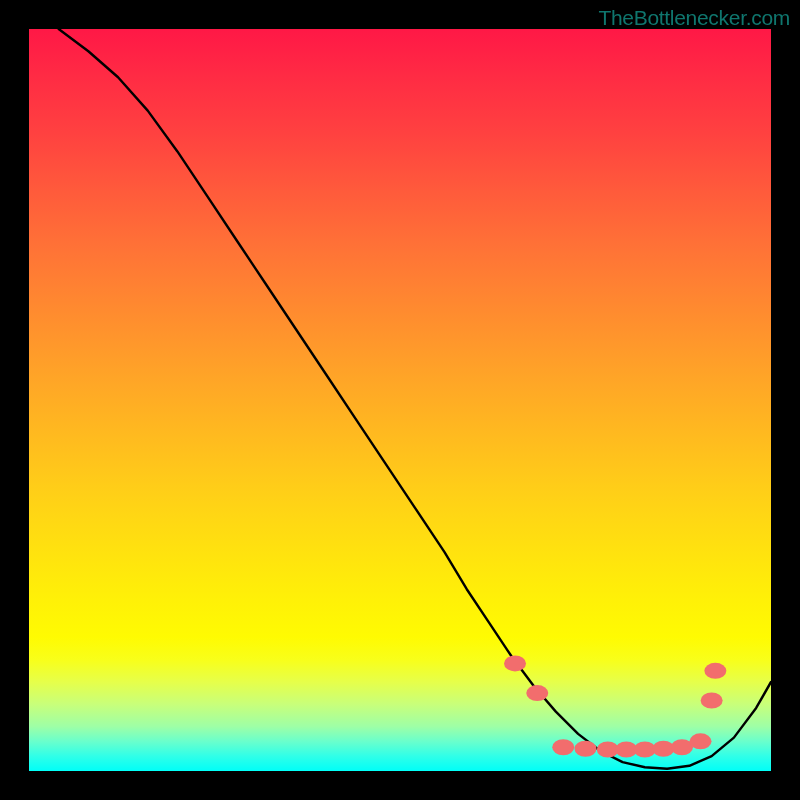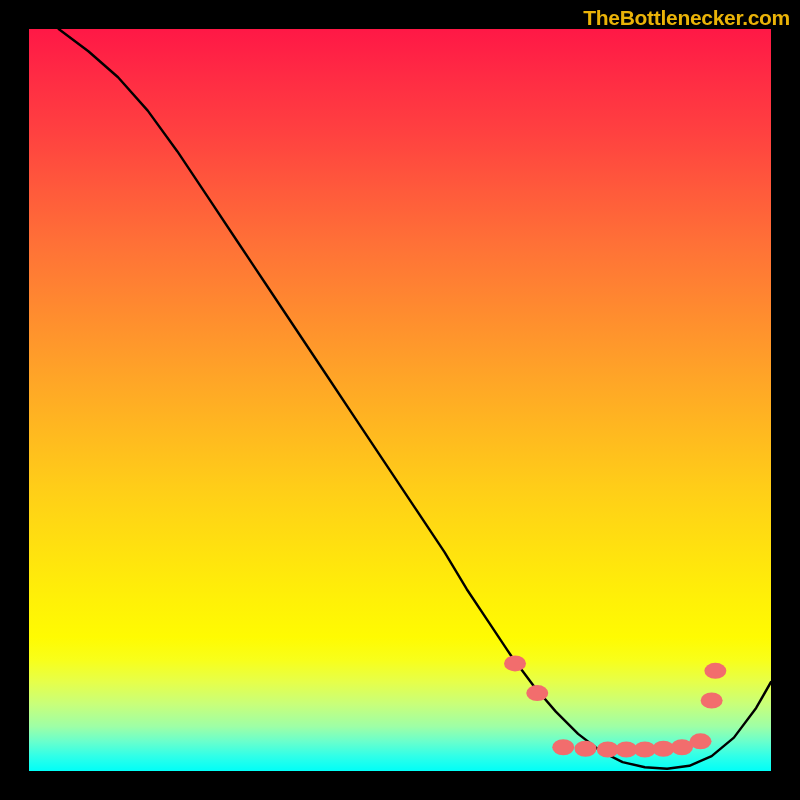--- a/index.html
+++ b/index.html
@@ -1,17 +1,17 @@
 <!DOCTYPE html>
 <html><head>
 <meta charset="utf-8">
 <style>
   * { margin: 0; padding: 0; box-sizing: border-box; }
   body { width: 800px; height: 800px; background: #000; position: relative; font-family: Arial, sans-serif; }
-  .watermark { position: absolute; top: 6px; right: 10px; color: #eab308; font-size: 21px; font-weight: 700; letter-spacing: -0.3px; z-index: 10; }
+  .watermark { position: absolute; top: 6px; right: 10px; color: #0f766e; font-size: 21px; font-weight: 400; letter-spacing: -0.3px; z-index: 10; }
   .plot-area { position: absolute; top: 29px; left: 29px; width: 742px; height: 742px; }
   .gradient-bg { position: absolute; inset: 0; background: linear-gradient(to bottom,
       #ff1846 0%,
       #ff2a44 6%,
       #ff4140 14%,
       #ff5b3b 22%,
       #ff7436 30%,
       #ff8b2f 38%,
       #ffa228 46%,
       #ffb820 54%,

